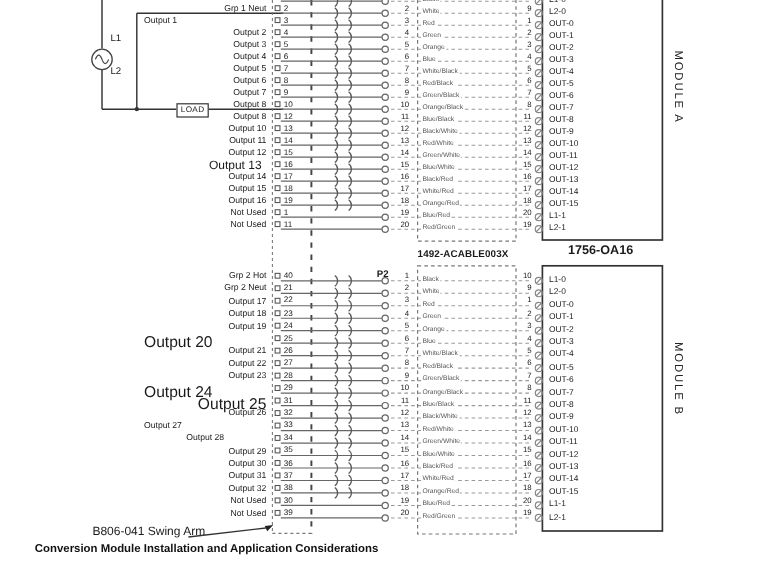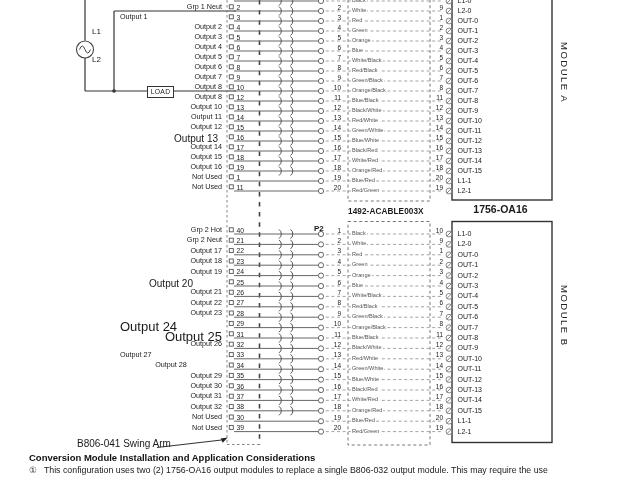--- a/index.html
+++ b/index.html
@@ -354,23 +354,20 @@
   <div class="d" style="left:348px;top:206.5px;font-size:8.2px;font-weight:bold;letter-spacing:.1px">1492-ACABLE003X</div>
   <div class="d" style="left:443px;width:115px;top:203.5px;font-size:10.5px;font-weight:bold;text-align:center">1756-OA16</div>
   <div class="d" style="left:314px;top:224.5px;font-size:8px;font-weight:bold">P2</div>
 
   <div class="d vtext" style="left:559px;top:42px">MODULE A</div>
   <div class="d vtext" style="left:559px;top:285px">MODULE B</div>
 
   <div class="d" style="left:77px;top:438px;font-size:10px">B806-041 Swing Arm</div>
 
   <div class="d" style="left:29px;top:452.5px;font-size:9.5px;font-weight:bold;color:#111">Conversion Module Installation and Application Considerations</div>
-  <div class="d" style="left:29px;top:465.5px;font-size:8.8px">
-    <span style="margin-right:7px">①</span><span>This configuration uses two (2) 1756-OA16 output modules to replace a single B806-032 output module. This may require the use</span>
-  </div>
 
   <div id="rows">
       <div class="d" style="left:322px;width:19px;top:-6.5px;font-size:6.5px;text-align:right">1</div>
       <div class="d" style="left:351px;top:-3px;font-size:5.6px;color:#555555;background:#fff;padding:0 1px">Black</div>
       <div class="d" style="left:419px;width:24px;top:-6.5px;font-size:6.5px;text-align:right">10</div>
       <div class="d" style="left:457.5px;top:-3px;font-size:7px">L1-0</div>
       <div class="d" style="left:322px;width:19px;top:3.5px;font-size:6.5px;text-align:right">2</div>
       <div class="d" style="left:351px;top:7px;font-size:5.6px;color:#555555;background:#fff;padding:0 1px">White</div>
       <div class="d" style="left:419px;width:24px;top:3.5px;font-size:6.5px;text-align:right">9</div>
       <div class="d" style="left:457.5px;top:7px;font-size:7px">L2-0</div>
@@ -511,21 +508,21 @@
       <div class="d" style="left:322px;width:19px;top:268.1px;font-size:6.5px;text-align:right">5</div>
       <div class="d" style="left:351px;top:271.6px;font-size:5.6px;color:#555555;background:#fff;padding:0 1px">Orange</div>
       <div class="d" style="left:419px;width:24px;top:268.1px;font-size:6.5px;text-align:right">3</div>
       <div class="d" style="left:457.5px;top:271.6px;font-size:7px">OUT-2</div>
       <div class="d" style="left:120px;width:102px;top:267.6px;font-size:7.2px;text-align:right">Output 19</div>
       <div class="d" style="left:236.5px;width:16px;top:268.1px;font-size:6.8px">24</div>
       <div class="d" style="left:322px;width:19px;top:278.5px;font-size:6.5px;text-align:right">6</div>
       <div class="d" style="left:351px;top:282px;font-size:5.6px;color:#555555;background:#fff;padding:0 1px">Blue</div>
       <div class="d" style="left:419px;width:24px;top:278.5px;font-size:6.5px;text-align:right">4</div>
       <div class="d" style="left:457.5px;top:282px;font-size:7px">OUT-3</div>
-      <div class="d" style="left:120px;width:102px;top:278px;font-size:10px;text-align:center">Output 20</div>
+      <div class="d" style="left:120px;width:102px;top:278px;font-size:13px;text-align:left">Output 20</div>
       <div class="d" style="left:236.5px;width:16px;top:278.5px;font-size:6.8px">25</div>
       <div class="d" style="left:322px;width:19px;top:288.9px;font-size:6.5px;text-align:right">7</div>
       <div class="d" style="left:351px;top:292.4px;font-size:5.6px;color:#555555;background:#fff;padding:0 1px">White/Black</div>
       <div class="d" style="left:419px;width:24px;top:288.9px;font-size:6.5px;text-align:right">5</div>
       <div class="d" style="left:457.5px;top:292.4px;font-size:7px">OUT-4</div>
       <div class="d" style="left:120px;width:102px;top:288.4px;font-size:7.2px;text-align:right">Output 21</div>
       <div class="d" style="left:236.5px;width:16px;top:288.9px;font-size:6.8px">26</div>
       <div class="d" style="left:322px;width:19px;top:299.3px;font-size:6.5px;text-align:right">8</div>
       <div class="d" style="left:351px;top:302.8px;font-size:5.6px;color:#555555;background:#fff;padding:0 1px">Red/Black</div>
       <div class="d" style="left:419px;width:24px;top:299.3px;font-size:6.5px;text-align:right">6</div>

